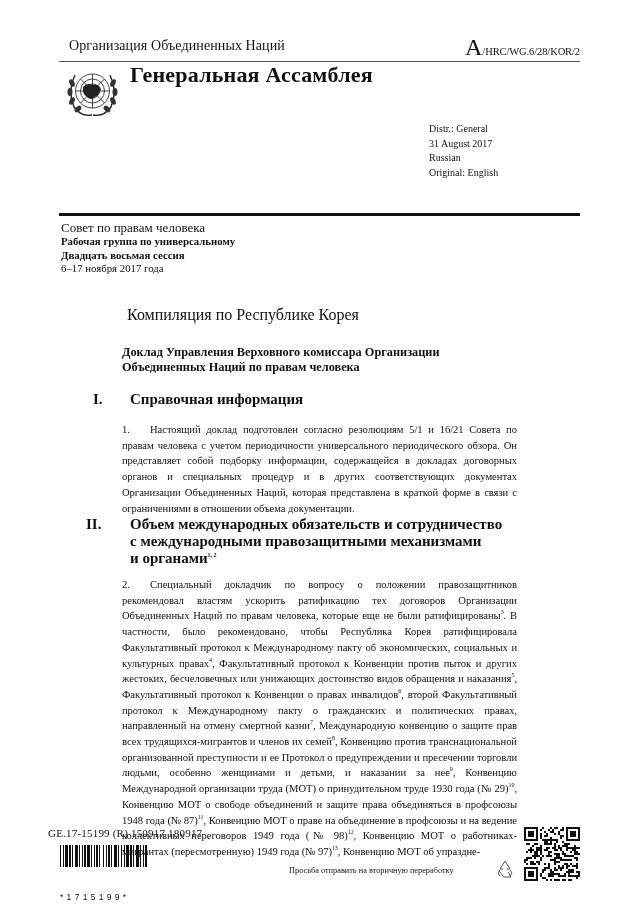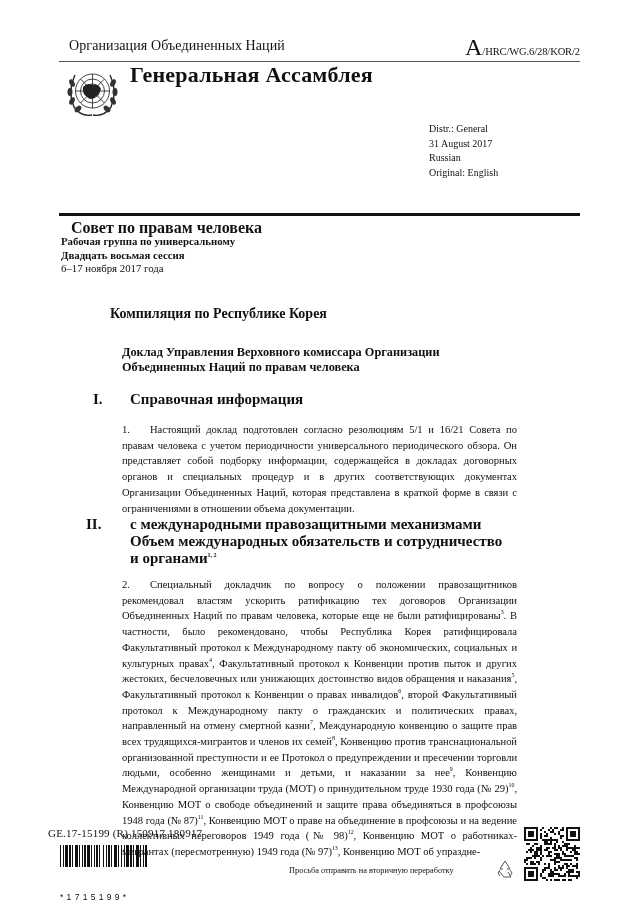--- a/index.html
+++ b/index.html
@@ -9,24 +9,24 @@
   .org { left: 69px; top: 38px; font-size: 14px; letter-spacing: 0.1px; }
   .symbol { right: 60px; top: 34px; white-space: nowrap; }
   .symbol .big { font-size: 24px; }
   .symbol .small { font-size: 10.5px; letter-spacing: -0.1px; }
   .rule-thin { left: 59px; width: 521px; top: 61px; height: 1px; background: #555; }
   .logo { left: 65px; top: 67px; width: 55px; height: 52px; }
   .assembly { left: 130px; top: 62px; font-size: 22px; font-weight: bold; letter-spacing: 0.2px; }
   .distr { left: 429px; top: 78px; font-size: 10px; line-height: 14.5px; margin-top: 44px; }
   .rule-thick { left: 59px; width: 521px; top: 213px; height: 3px; background: #111; }
   .council { left: 61px; top: 220px; font-size: 12.5px; line-height: 15px; }
-  .council .b1 { font-weight: bold; font-size: 16px; margin-left: 10px; }
+  .council .b1 { font-weight: normal; font-size: 13px; }
   .council .b2 { font-weight: bold; font-size: 10.8px; line-height: 13.5px; }
   .council .n { font-size: 10.8px; line-height: 13.5px; }
-  .h-comp { left: 110px; top: 306px; font-size: 14px; font-weight: bold; }
+  .h-comp { left: 127px; top: 306px; font-size: 16px; font-weight: normal; }
   .h-report { left: 122px; top: 345px; font-size: 12.3px; font-weight: bold; line-height: 14.5px; width: 380px; }
   .sec-num { font-size: 15px; font-weight: bold; }
   .sec-title { font-size: 15px; font-weight: bold; line-height: 17px; margin-left: 8px; }
   .s1-num { left: 93px; top: 391px; }
   .s1-title { left: 122px; top: 391px; }
   .s2-num { left: 86px; top: 516px; }
   .s2-title { left: 122px; top: 516px; width: 400px; }
   sup { font-size: 6px; vertical-align: super; line-height: 0; }
   .para { left: 122px; width: 395px; font-size: 10.6px; line-height: 15.7px; text-align: justify;
           letter-spacing: -0.05px; }
@@ -98,22 +98,22 @@
   <div>Объединенных Наций по правам человека</div>
 </div>
 
 <div class="abs sec-num s1-num">I.</div>
 <div class="abs sec-title s1-title">Справочная информация</div>
 
 <div class="abs para p1"><span class="pnum">1.</span><span>Настоящий доклад подготовлен согласно резолюциям 5/1 и 16/21 Совета по правам человека с учетом периодичности универсального периодического обзора. Он представляет собой подборку информации, содержащейся в докладах договорных органов и специальных процедур и в других соответствующих документах Организации Объединенных Наций, которая представлена в краткой форме в связи с ограничениями в отношении объема документации.</span></div>
 
 <div class="abs sec-num s2-num">II.</div>
 <div class="abs sec-title s2-title">
+  <div>Объем международных обязательств и сотрудничество</div>
   <div>с международными правозащитными механизмами</div>
-  <div>Объем международных обязательств и сотрудничество</div>
   <div><span>и органами</span><sup>1, 2</sup></div>
 </div>
 
 <div class="abs para p2"><span class="pnum">2.</span><span id="p2-body"><span>Специальный докладчик по вопросу о положении правозащитников рекомендовал властям ускорить ратификацию тех договоров Организации Объединенных Наций по правам человека, которые еще не были ратифицированы</span><sup>3</sup><span>. В частности, было рекомендовано, чтобы Республика Корея ратифицировала Факультативный протокол к Международному пакту об экономических, социальных и культурных правах</span><sup>4</sup><span>, Факультативный протокол к Конвенции против пыток и других жестоких, бесчеловечных или унижающих достоинство видов обращения и наказания</span><sup>5</sup><span>, Факультативный протокол к Конвенции о правах инвалидов</span><sup>6</sup><span>, второй Факультативный протокол к Международному пакту о гражданских и политических правах, направленный на отмену смертной казни</span><sup>7</sup><span>, Международную конвенцию о защите прав всех трудящихся-мигрантов и членов их семей</span><sup>8</sup><span>, Конвенцию против транснациональной организованной преступности и ее Протокол о предупреждении и пресечении торговли людьми, особенно женщинами и детьми, и наказании за нее</span><sup>9</sup><span>, Конвенцию Международной организации труда (МОТ) о принудительном труде 1930 года (№ 29)</span><sup>10</sup><span>, Конвенцию МОТ о свободе объединений и защите права объединяться в профсоюзы 1948 года (№ 87)</span><sup>11</sup><span>, Конвенцию МОТ о праве на объединение в профсоюзы и на ведение коллективных переговоров 1949 года (№ 98)</span><sup>12</sup><span>, Конвенцию МОТ о работниках-мигрантах (пересмотренную) 1949 года (№ 97)</span><sup>13</sup><span>, Конвенцию МОТ об упраздне-</span></span></div>
 
 <div class="abs footer-sym">GE.17-15199 (R) 150917 180917</div>
 <div class="abs barcode">
   <svg width="88" height="22" viewBox="0 0 88 22" id="barcode-svg">
       <rect x="0" y="0" width="1" height="22" fill="#111"></rect>
       <rect x="3" y="0" width="1" height="22" fill="#111"></rect>

